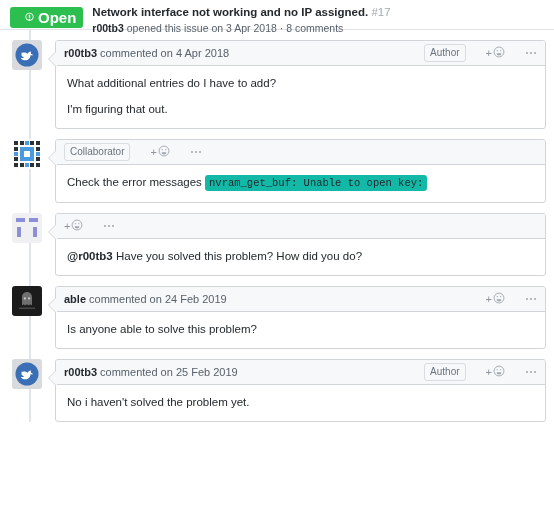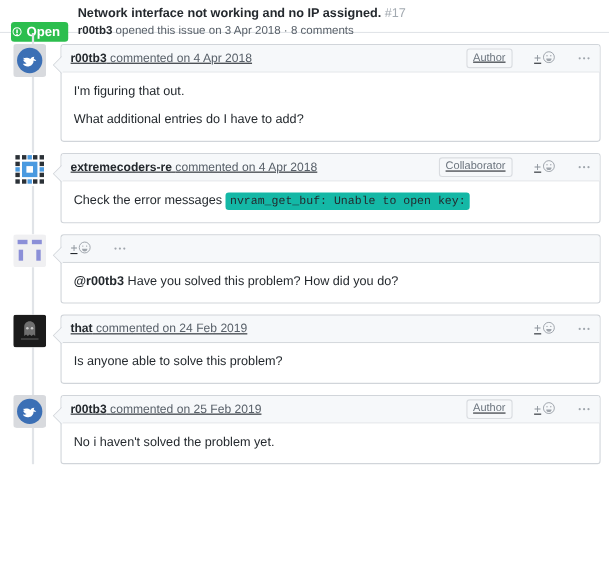--- a/index.html
+++ b/index.html
@@ -25,26 +25,26 @@
     border-bottom: 1px solid #e1e4e8;
     height: 30px;
     box-sizing: border-box;
   }
   .state-badge {
     display: inline-flex;
     align-items: center;
     gap: 3px;
     background: #2cbe4e;
     color: #ffffff;
-    font-size: 12px;
+    font-size: 15px;
     font-weight: bold;
     border-radius: 3px;
-    padding: 3px 7px 3px 0;
+    padding: 3px 7px 3px 14px;
     line-height: 1;
-    margin-top: 14px;
+    margin-top: 1px;
     flex: 0 0 auto;
     white-space: nowrap;
   }
   .state-badge svg { display: block; }
   .header-text {
     margin-left: 9px;
     min-width: 0;
   }
   .issue-title-row {
     font-size: 11.5px;
@@ -136,21 +136,20 @@
 
   .comment-head {
     display: flex;
     align-items: center;
     background: #f6f8fa;
     border-bottom: 1px solid #d1d5da;
     border-radius: 2px 2px 0 0;
     padding: 0 8px;
     height: 25px;
     box-sizing: border-box;
-    text-decoration: underline;
   }
   .head-meta {
     flex: 1 1 auto;
     font-size: 11px;
     color: #586069;
     white-space: nowrap;
     overflow: hidden;
   }
   .head-meta .user { font-weight: bold; color: #24292e; }
 
@@ -267,22 +266,22 @@
             </span>
           </span>
           <span class="kebab">
               <i></i>
               <i></i>
               <i></i>
             </span>
         </div>
       </div>
       <div class="comment-body">
+        <p>What additional entries do I have to add?</p>
         <p>I'm figuring that out.</p>
-        <p>What additional entries do I have to add?</p>
       </div>
     </div>
   </div>
 
   <div class="comment-row">
     <div class="avatar">
       <svg width="30" height="30" viewBox="0 0 30 30">
         <rect width="30" height="30" fill="#ffffff"></rect>
         <g fill="#2b3137">
           <rect x="2" y="2" width="4" height="4"></rect>
@@ -303,24 +302,20 @@
           <rect x="8" y="8" width="14" height="14"></rect>
           <rect x="13" y="24" width="4" height="4"></rect>
           <rect x="2" y="13" width="4" height="4"></rect>
           <rect x="24" y="13" width="4" height="4"></rect>
         </g>
         <rect x="12" y="12" width="6" height="6" fill="#ffffff"></rect>
       </svg>
     </div>
     <div class="comment-box">
       <div class="comment-head">
-        <div class="head-meta">
-          <span class="user">extremecoders-re</span>
-          <span>commented on 4 Apr 2018</span>
-        </div>
         <div class="head-actions">
           <span class="role-badge">Collaborator</span>
           <span class="reaction-btn">
             <span class="plus">+</span>
             <span>
               <svg width="12" height="12" viewBox="0 0 16 16" fill="none" stroke="#a0a6ad" stroke-width="1.2">
                 <circle cx="8" cy="8" r="6.6"></circle>
                 <circle cx="5.7" cy="6.3" r="0.85" fill="#a0a6ad" stroke="none"></circle>
                 <circle cx="10.3" cy="6.3" r="0.85" fill="#a0a6ad" stroke="none"></circle>
                 <path d="M4.8 9.6h6.4a3.2 3.2 0 0 1-6.4 0z" fill="#a0a6ad" stroke="none"></path>
@@ -389,21 +384,21 @@
         <g fill="#c9c9c9">
           <circle cx="12.9" cy="12.4" r="1.15"></circle>
           <circle cx="17.1" cy="12.4" r="1.15"></circle>
         </g>
         <rect x="7" y="21.5" width="16" height="1.4" fill="#4a4a4a"></rect>
       </svg>
     </div>
     <div class="comment-box">
       <div class="comment-head">
         <div class="head-meta">
-          <span class="user">that</span>
+          <span class="user">able</span>
           <span>commented on 24 Feb 2019</span>
         </div>
         <div class="head-actions">
           <span class="reaction-btn">
             <span class="plus">+</span>
             <span>
               <svg width="12" height="12" viewBox="0 0 16 16" fill="none" stroke="#a0a6ad" stroke-width="1.2">
                 <circle cx="8" cy="8" r="6.6"></circle>
                 <circle cx="5.7" cy="6.3" r="0.85" fill="#a0a6ad" stroke="none"></circle>
                 <circle cx="10.3" cy="6.3" r="0.85" fill="#a0a6ad" stroke="none"></circle>

